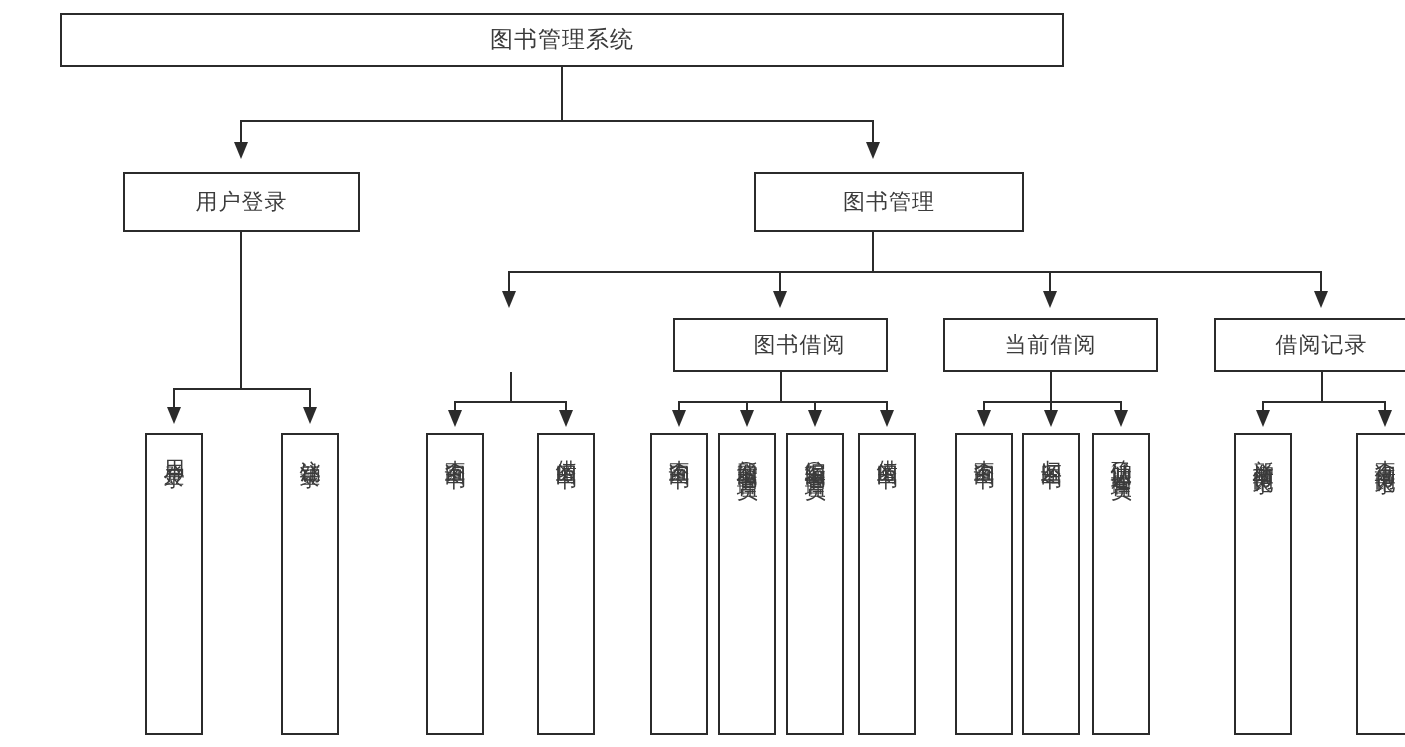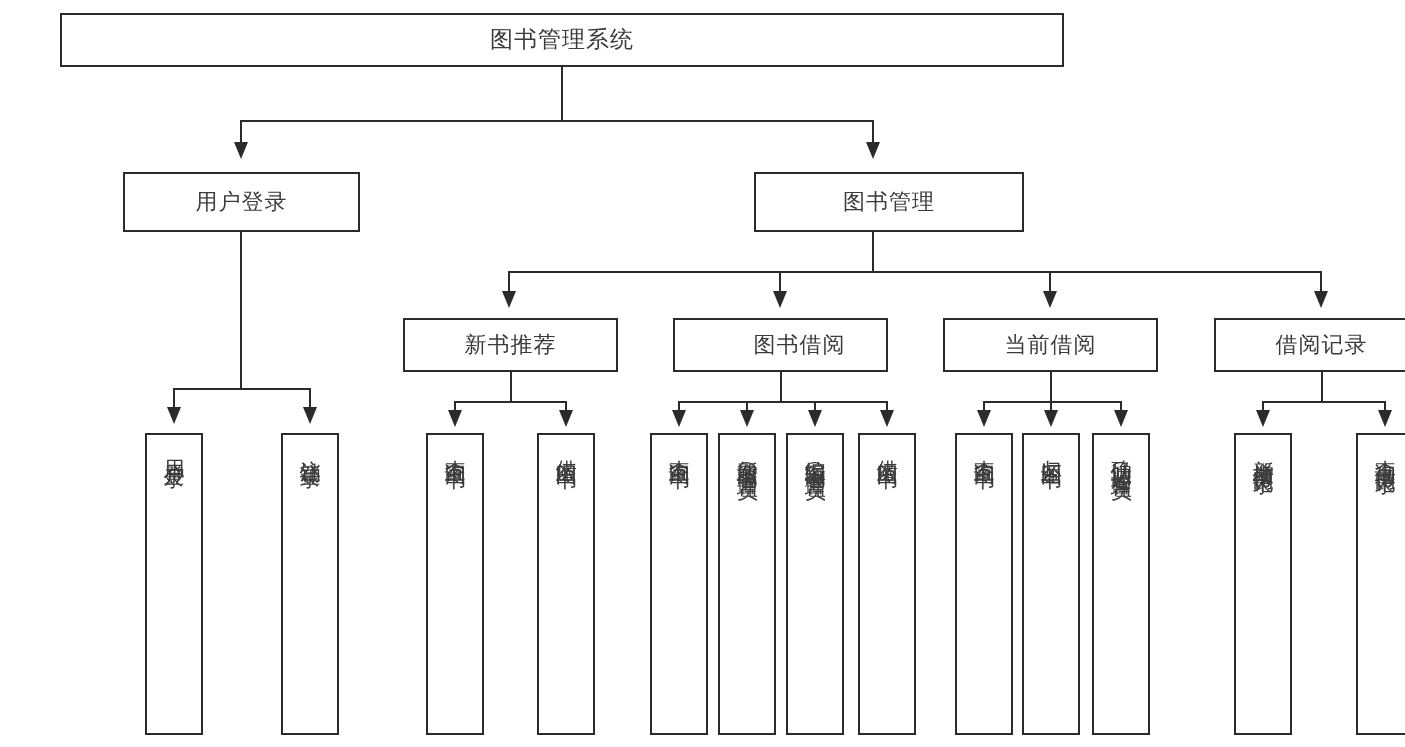--- a/index.html
+++ b/index.html
@@ -122,23 +122,20 @@
   <div class="hline" style="left:466px; top:271px; width:814px; height:2px;"></div>
   <div class="vline" style="left:466px; top:271px; width:2px; height:22px;"></div>
   <div class="vline" style="left:737px; top:271px; width:2px; height:22px;"></div>
   <div class="vline" style="left:1007px; top:271px; width:2px; height:22px;"></div>
   <div class="vline" style="left:1278px; top:271px; width:2px; height:22px;"></div>
   <div class="arrow" style="left:460px; top:291px;"></div>
   <div class="arrow" style="left:731px; top:291px;"></div>
   <div class="arrow" style="left:1001px; top:291px;"></div>
   <div class="arrow" style="left:1272px; top:291px;"></div>
 
-  <div class="node lvl3" style="left:361px; top:318px; width:215px; height:54px;">
-    <span class="label">新书推荐</span>
-  </div>
   <div class="node lvl3" style="left:631px; top:318px; width:215px; height:54px;padding-left:38px;">
     <span class="label">图书借阅</span>
   </div>
   <div class="node lvl3" style="left:901px; top:318px; width:215px; height:54px;">
     <span class="label">当前借阅</span>
   </div>
   <div class="node lvl3" style="left:1172px; top:318px; width:215px; height:54px;">
     <span class="label">借阅记录</span>
   </div>
 

